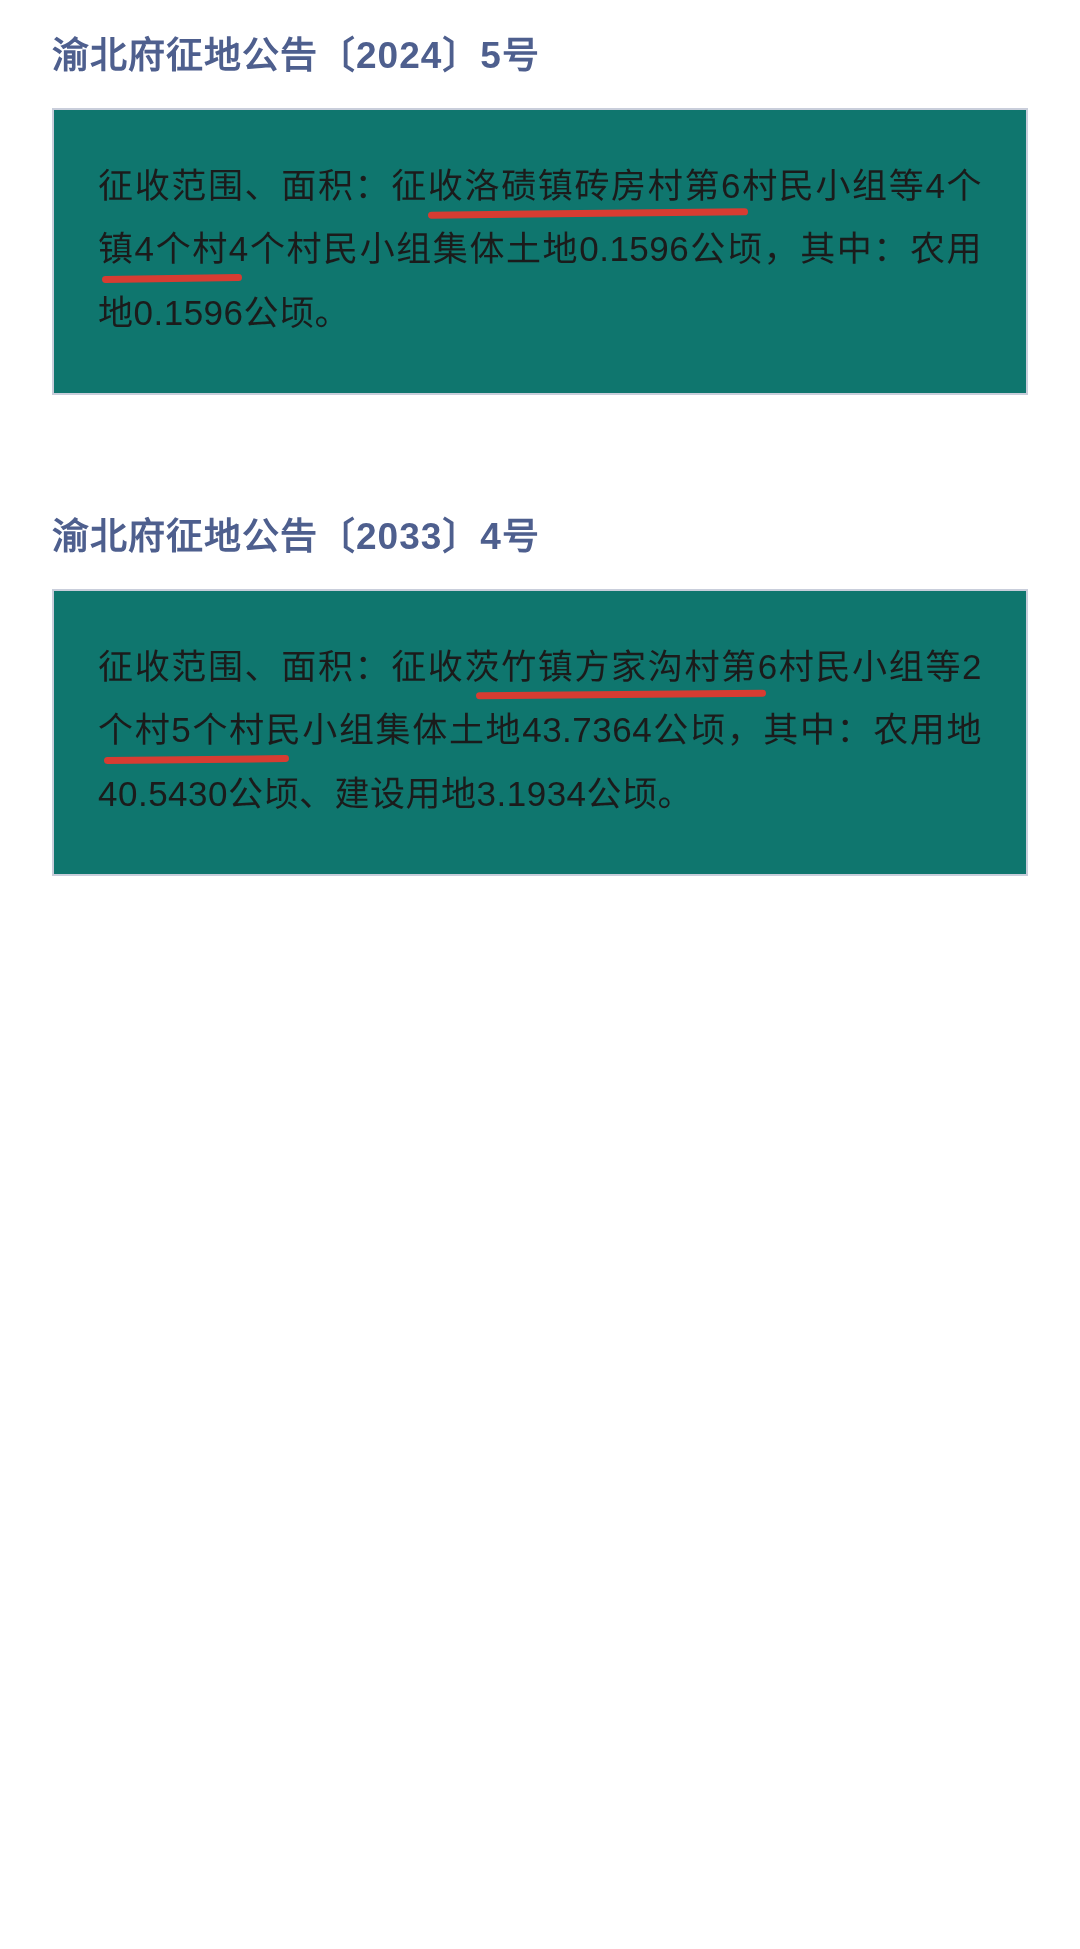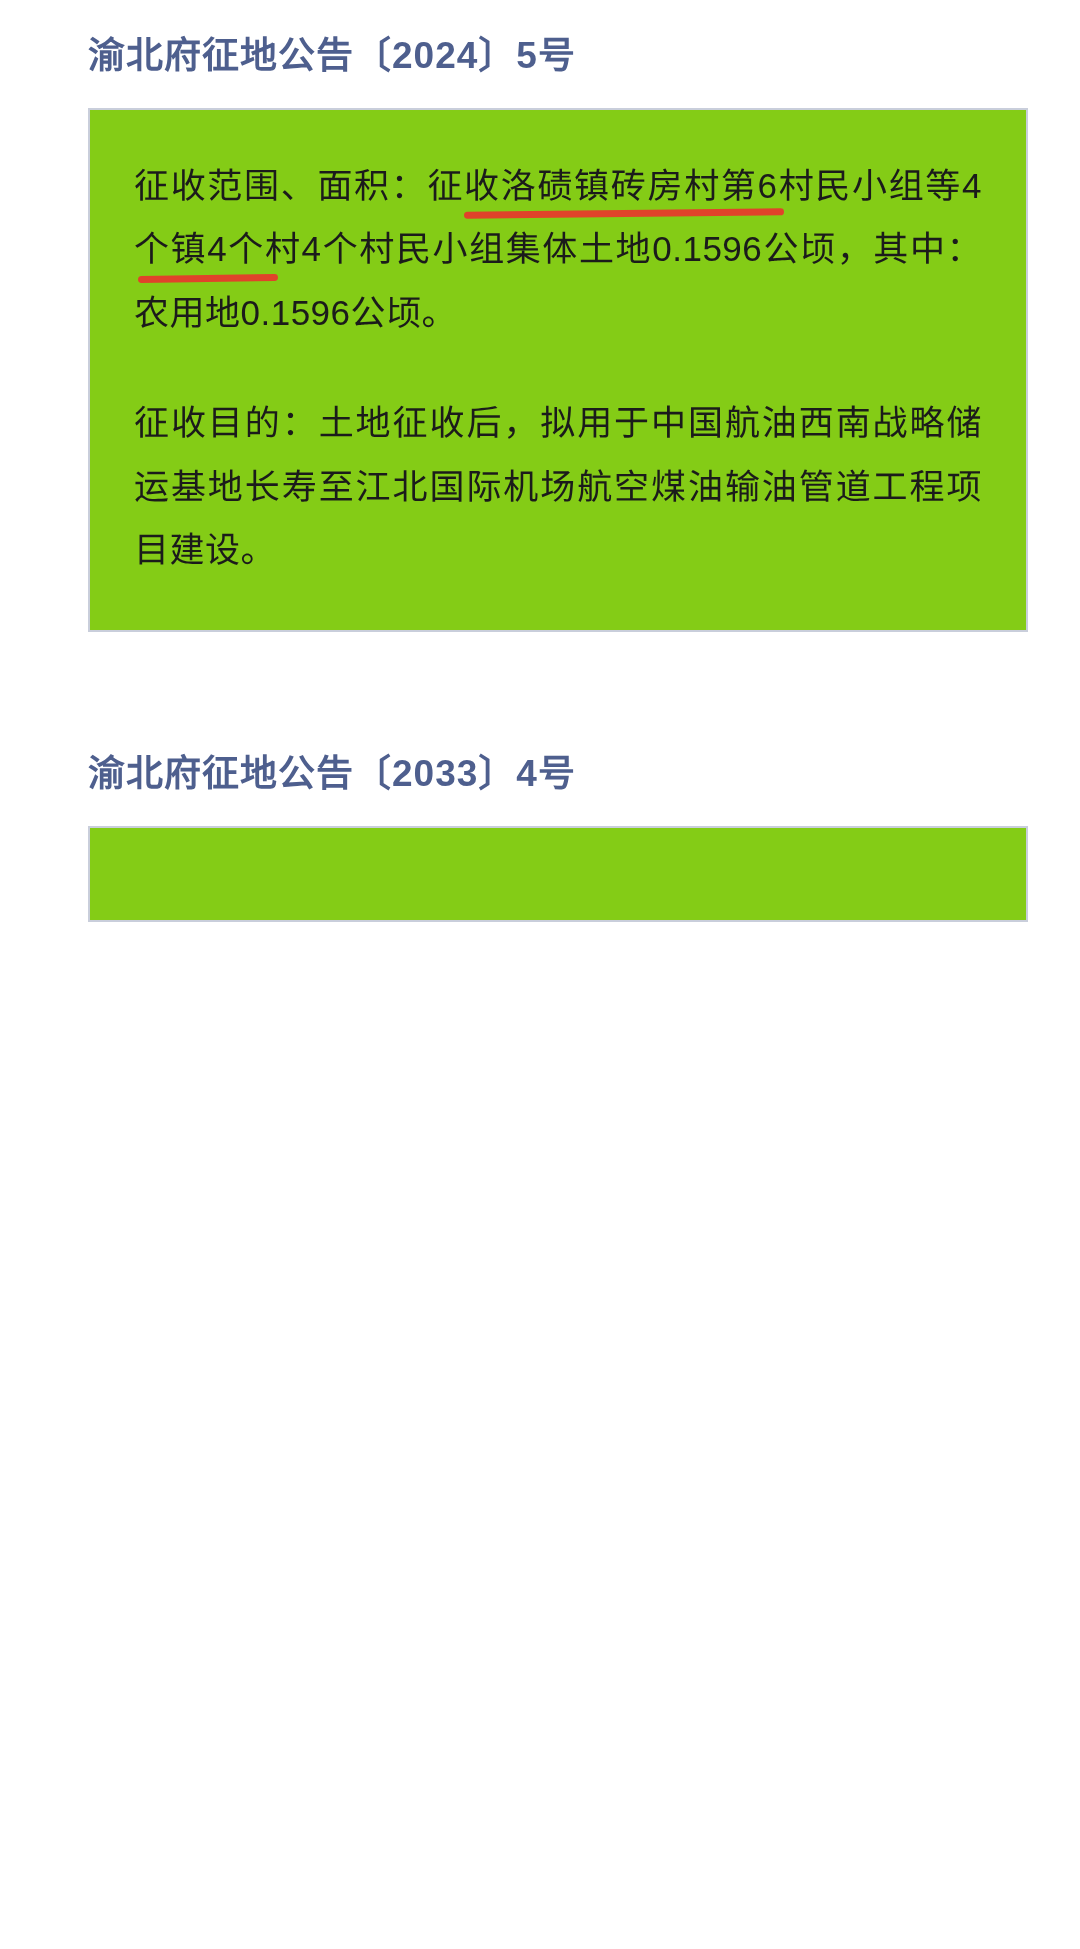--- a/index.html
+++ b/index.html
@@ -16,37 +16,36 @@
   .page {
     position: relative;
     width: 1080px;
     min-height: 1949px;
     background: #ffffff;
     box-sizing: border-box;
     padding: 0 52px;
   }
   .notice-block {
     position: relative;
-    margin-left: 36px;
   }
   .notice-title {
     color: #4e5f8e;
     font-size: 37px;
     font-weight: 700;
     letter-spacing: 1px;
     line-height: 1.4;
     margin: 0;
     padding-top: 30px;
     padding-bottom: 26px;
   }
   .notice-body {
     border: 2px solid #c9cedb;
     padding: 44px 44px 48px 44px;
     box-sizing: border-box;
-    background: #84cc16;
+    background: #0f766e;
   }
   .para {
     position: relative;
     color: #1b1b1b;
     font-size: 35px;
     line-height: 1.82;
     letter-spacing: 0.5px;
     margin: 0;
     text-align: justify;
   }
@@ -101,28 +100,30 @@
 <div class="page">
 
   <div class="notice-block">
     <h2 class="notice-title">渝北府征地公告〔2024〕5号</h2>
     <div class="notice-body">
       <p class="para">
         <span>征收范围、面积：征收洛碛镇砖房村第6村民小组等4个镇4个村4个村民小组集体土地0.1596公顷，其中：农用地0.1596公顷。</span>
         <span class="hl a1"></span>
         <span class="hl a2"></span>
       </p>
-      <p class="para">
-        <span>征收目的：土地征收后，拟用于中国航油西南战略储运基地长寿至江北国际机场航空煤油输油管道工程项目建设。</span>
-      </p>
     </div>
   </div>
 
   <div class="spacer-between"></div>
 
   <div class="notice-block">
     <h2 class="notice-title">渝北府征地公告〔2033〕4号</h2>
     <div class="notice-body">
+      <p class="para">
+        <span>征收范围、面积：征收茨竹镇方家沟村第6村民小组等2个村5个村民小组集体土地43.7364公顷，其中：农用地40.5430公顷、建设用地3.1934公顷。</span>
+        <span class="hl b1"></span>
+        <span class="hl b2"></span>
+      </p>
     </div>
   </div>
 
   <div class="bottom-pad"></div>
 </div>
 
 </body></html>

